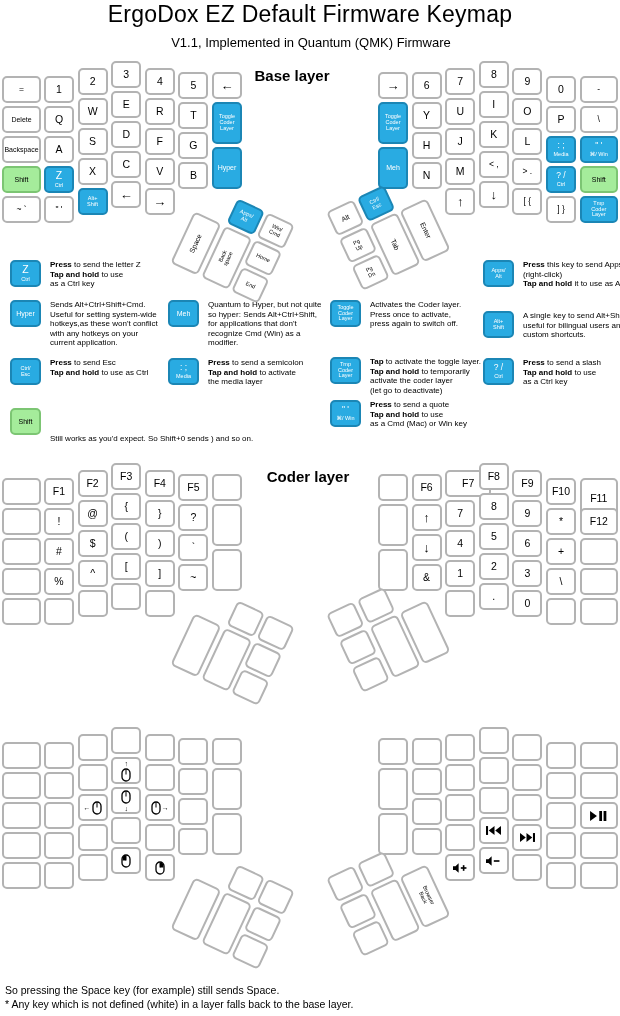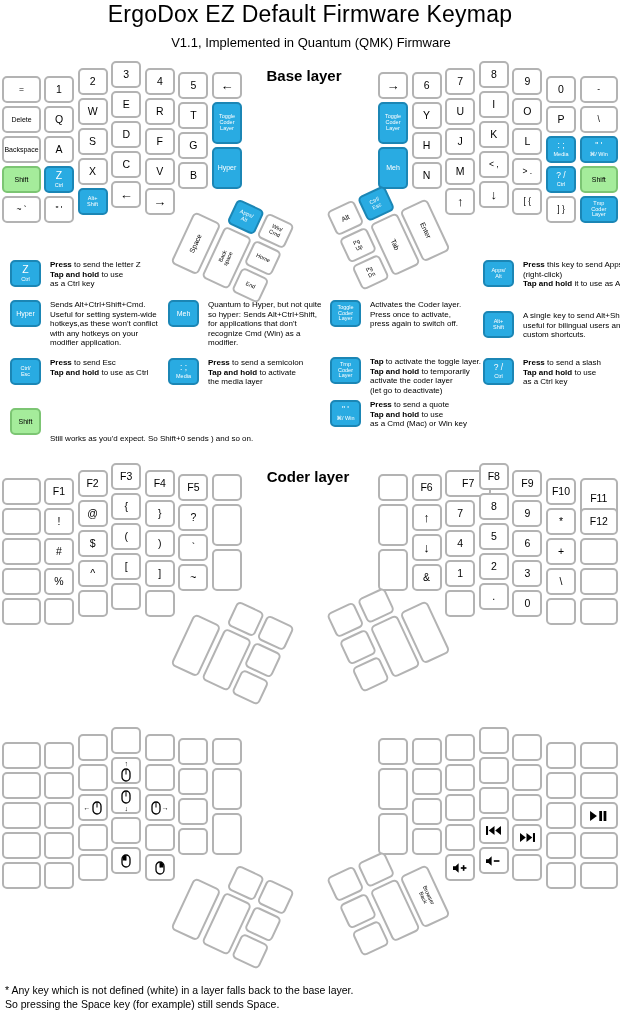--- a/index.html
+++ b/index.html
@@ -1,21 +1,21 @@
 <!DOCTYPE html>
 <html style="--blue: #29ABE2; --green: #A5EC9B;"><head>
 <meta charset="utf-8">
 <style>
   html,body{margin:0;padding:0}
   body{font-family:"Liberation Sans",sans-serif;color:#000;background:#fff}
   #canvas{position:relative;width:620px;height:1016px;background:#fff;overflow:hidden}
   .title{position:absolute;left:0;top:1px;width:100%;text-align:center;font-size:23px;letter-spacing:.2px}
   .subtitle{position:absolute;left:1px;top:35px;width:100%;text-align:center;font-size:13px}
   .layer-header{position:absolute;width:200px;text-align:center;font-weight:bold;font-size:15px;white-space:pre-line;line-height:1.15}
-  #h-base{left:204px;top:67px}
+  #h-base{left:192px;top:67px}
   #h-coder{left:208px;top:468px}
   #h-media{left:210px;top:732px}
   .key{position:absolute;background:#fff;border:2.5px solid #b3b3b3;border-radius:5px;display:flex;flex-direction:column;align-items:center;justify-content:center;text-align:center;line-height:1.07;box-sizing:border-box}
   .key .main{white-space:pre-line;display:block}
   .key.blue{background:var(--blue,#29ABE2);border-color:#1b86b5;color:#fff}
   .key.green{background:var(--green,#A5EC9B);border-color:#7cc573}
   .key.md{font-size:10.5px}
   .key.sm{font-size:7px}
   .key.sym{font-size:8.5px}
   .key.xs{font-size:5.5px}
@@ -637,21 +637,21 @@
           </div>
         </div>
         <div class="ltext" style="width: 122px;"><b>Press</b><span> to send the letter Z</span><br><b>Tap and hold</b><span> to use</span><br><span>as a Ctrl key</span></div>
       </div>
       <div class="leg" style="left: 10px; top: 300px;">
         <div class="kw">
           <div class="key sm blue" style="left: 0px; top: 0px; width: 31px; height: 27px;">
             <span class="main">Hyper</span>
           </div>
         </div>
-        <div class="ltext" style="width: 126px;"><span>Sends Alt+Ctrl+Shift+Cmd.</span><br><span>Useful for setting system-wide</span><br><span>hotkeys,as these won't conflict</span><br><span>with any hotkeys on your</span><br><span>modifier application.</span></div>
+        <div class="ltext" style="width: 126px;"><span>Sends Alt+Ctrl+Shift+Cmd.</span><br><span>Useful for setting system-wide</span><br><span>hotkeys,as these won't conflict</span><br><span>with any hotkeys on your</span><br><span>current application.</span></div>
       </div>
       <div class="leg" style="left: 10px; top: 358px;">
         <div class="kw">
           <div class="key xs blue" style="left: 0px; top: 0px; width: 31px; height: 27px;">
             <span class="main">Ctrl/
 Esc</span>
           </div>
         </div>
         <div class="ltext" style="width: 118px;"><b>Press</b><span> to send Esc</span><br><b>Tap and hold</b><span> to use as Ctrl</span></div>
       </div>
@@ -732,16 +732,16 @@
           <div class="key sym blue" style="left: 0px; top: 0px; width: 31px; height: 27px;">
             <span class="main">? /</span>
             <span class="sub">Ctrl</span>
           </div>
         </div>
         <div class="ltext" style="width: 112px;"><b>Press</b><span> to send a slash</span><br><b>Tap and hold</b><span> to use</span><br><span>as a Ctrl key</span></div>
       </div>
     </div>
 
   <div class="footnote">
+    <div>So pressing the Space key (for example) still sends Space.</div>
     <div>* Any key which is not defined (white) in a layer falls back to the base layer.</div>
-    <div>So pressing the Space key (for example) still sends Space.</div>
   </div>
 </div>
 
 </body></html>

